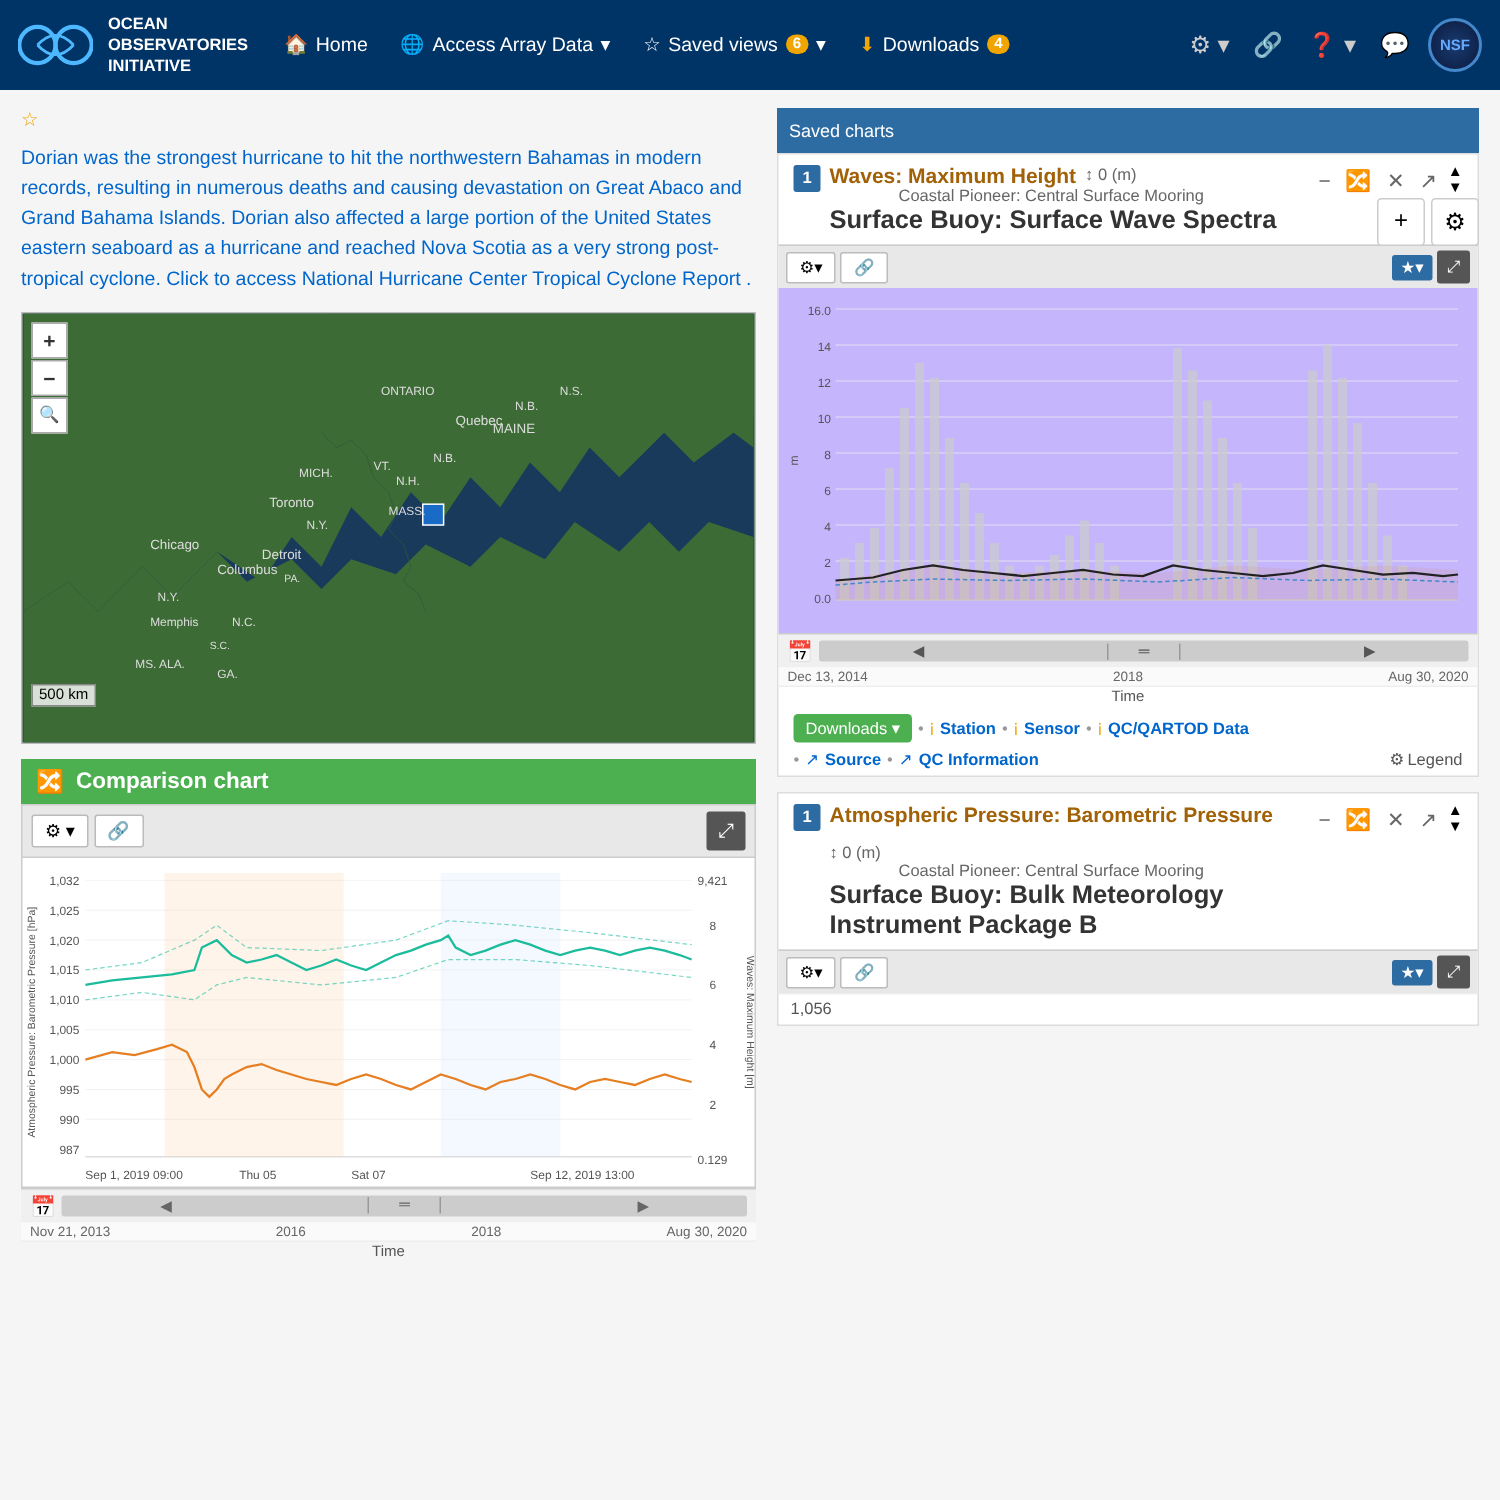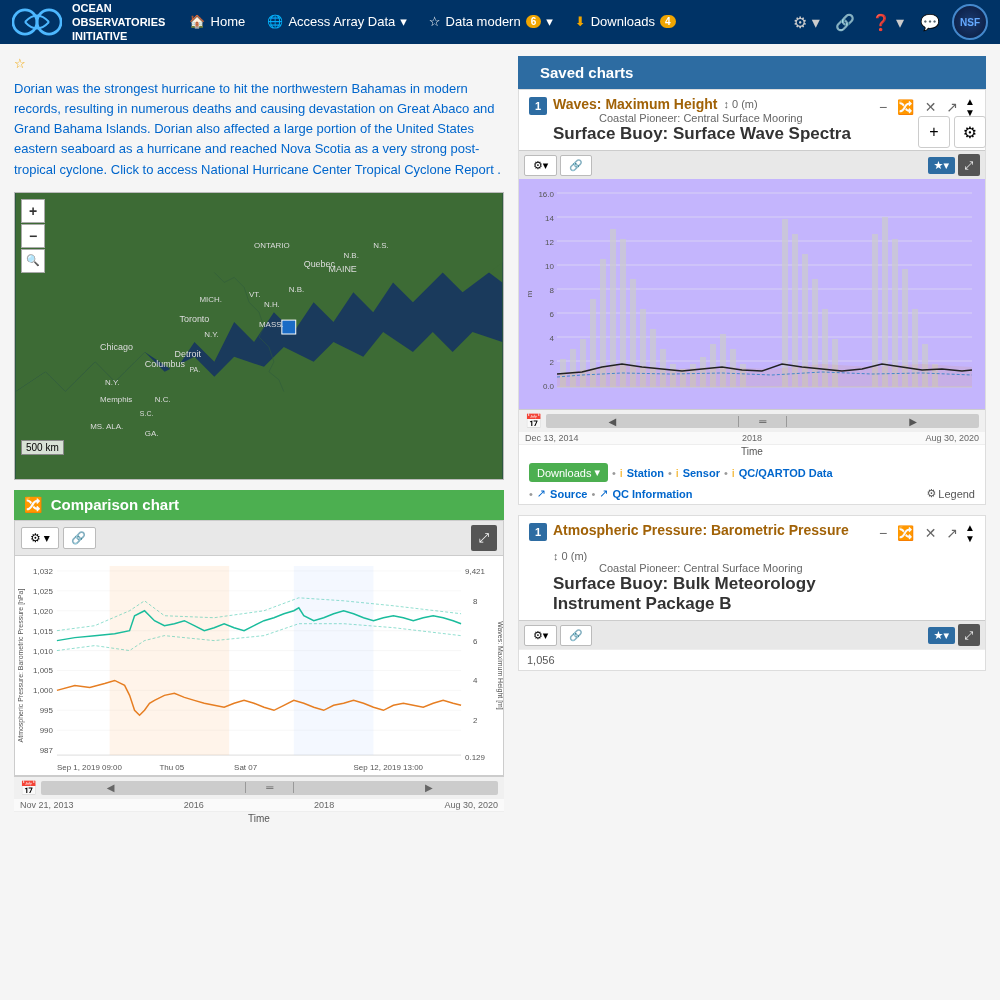--- a/index.html
+++ b/index.html
@@ -1,21 +1,21 @@
 <!DOCTYPE html>
 <html><head>
   <meta charset="utf-8">
   <style>
     * { box-sizing: border-box; margin: 0; padding: 0; }
     body { font-family: Arial, sans-serif; font-size: 13px; background: #f5f5f5; width: 1000px; height: 1000px; overflow: hidden; }
 
     
     .navbar {
       background: #003366;
-      height: 44px;
+      height: 60px;
       display: flex;
       align-items: center;
       padding: 0 12px;
       justify-content: space-between;
     }
     .navbar-left { display: flex; align-items: center; gap: 4px; }
     .navbar-logo { display: flex; align-items: center; gap: 10px; }
     .logo-svg { width: 50px; height: 36px; }
     .logo-text { color: #fff; font-size: 11px; line-height: 1.3; font-weight: bold; }
     .logo-text span { display: block; }
@@ -122,23 +122,23 @@
       height: 220px;
       position: relative;
       overflow: hidden;
     }
     .chart-svg { width: 100%; height: 100%; }
 
     
     .saved-charts-header {
       background: #2d6ca2;
       color: #fff;
-      padding: 8px 22px;
-      font-size: 15px;
-      font-weight: bold;
+      padding: 8px 8px;
+      font-size: 12px;
+      font-weight: normal;
     }
     .chart-card {
       background: #fff;
       border: 1px solid #ddd;
       margin-bottom: 10px;
     }
     .chart-card-header {
       padding: 6px 10px;
       display: flex; align-items: flex-start; gap: 6px;
     }
@@ -259,21 +259,21 @@
         <span>🏠</span>
         <span>Home</span>
       </div>
       <div class="nav-item">
         <span>🌐</span>
         <span>Access Array Data</span>
         <span>▾</span>
       </div>
       <div class="nav-item">
         <span>☆</span>
-        <span>Data modern</span>
+        <span>Saved views</span>
         <span class="nav-badge">6</span>
         <span>▾</span>
       </div>
       <div class="nav-item">
         <span style="color:#f0a500;">⬇</span>
         <span>Downloads</span>
         <span class="nav-badge">4</span>
       </div>
     </div>
   </div>

